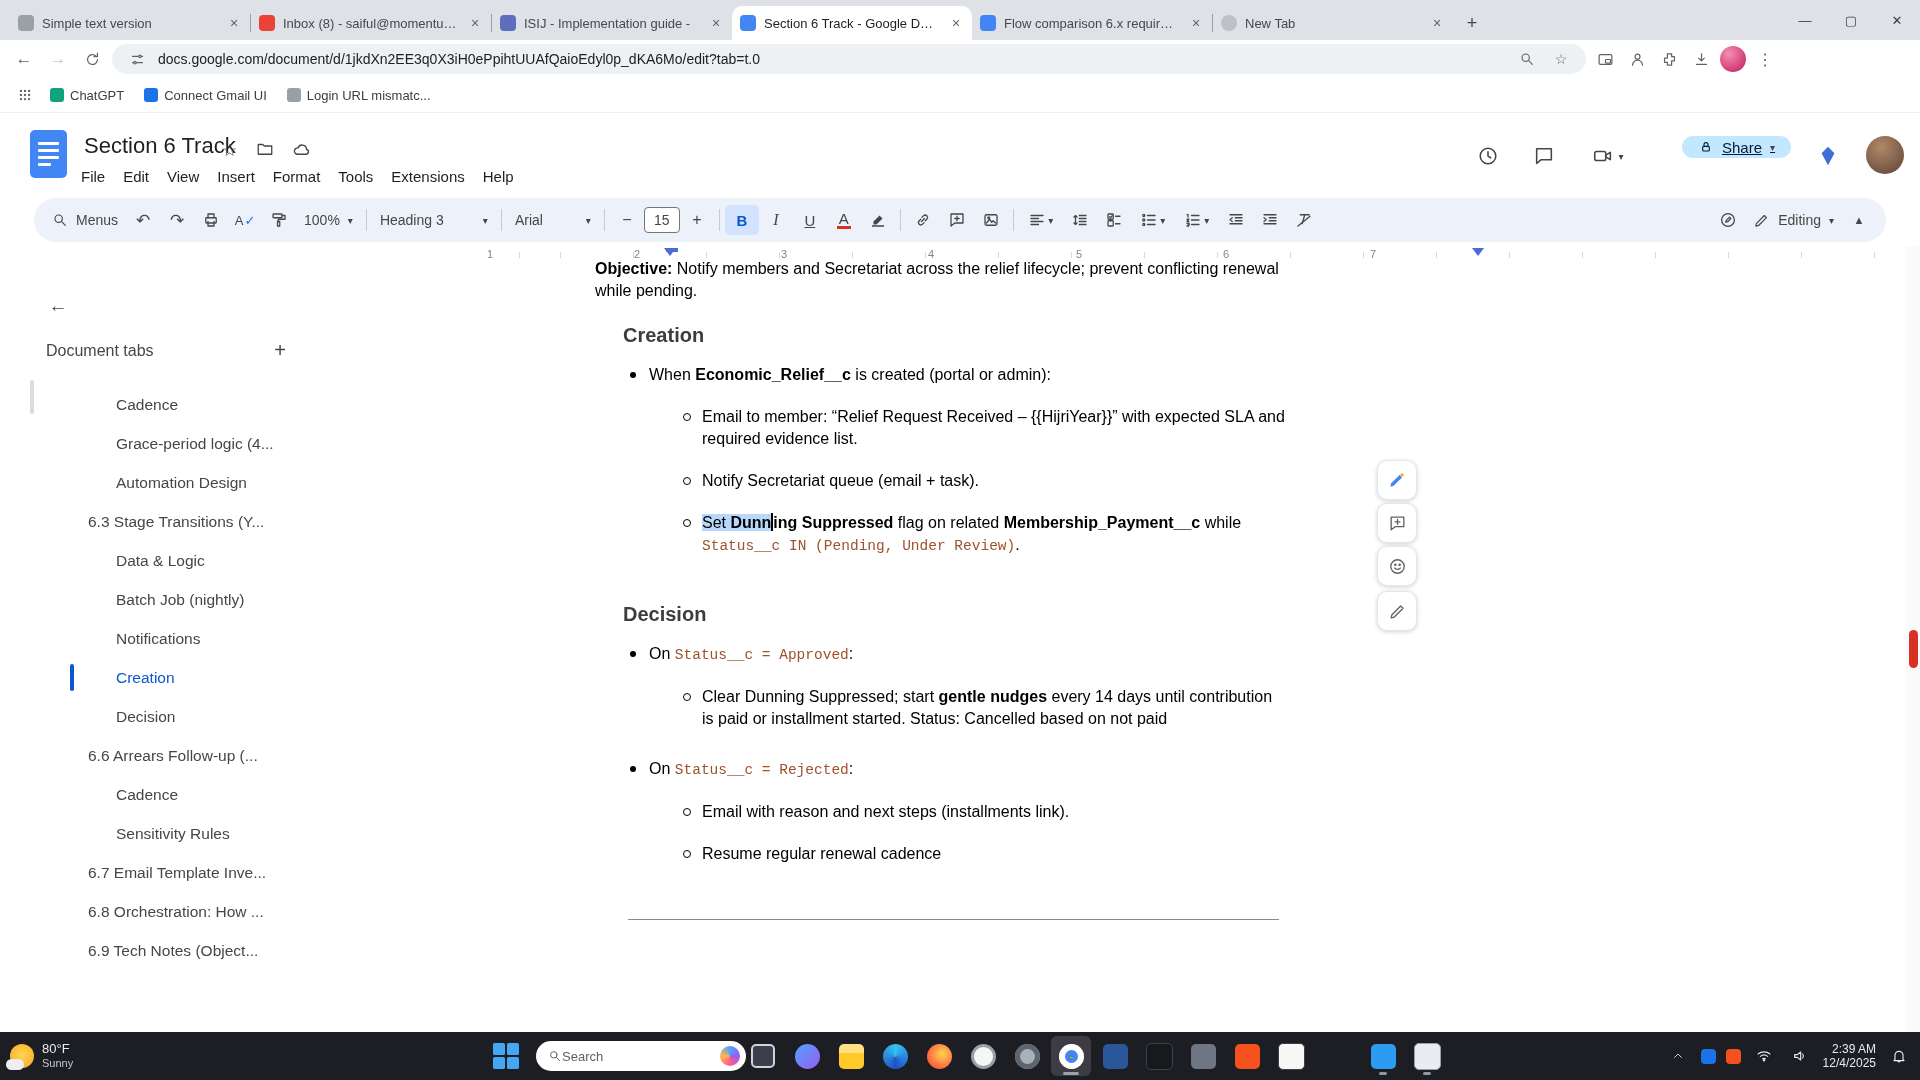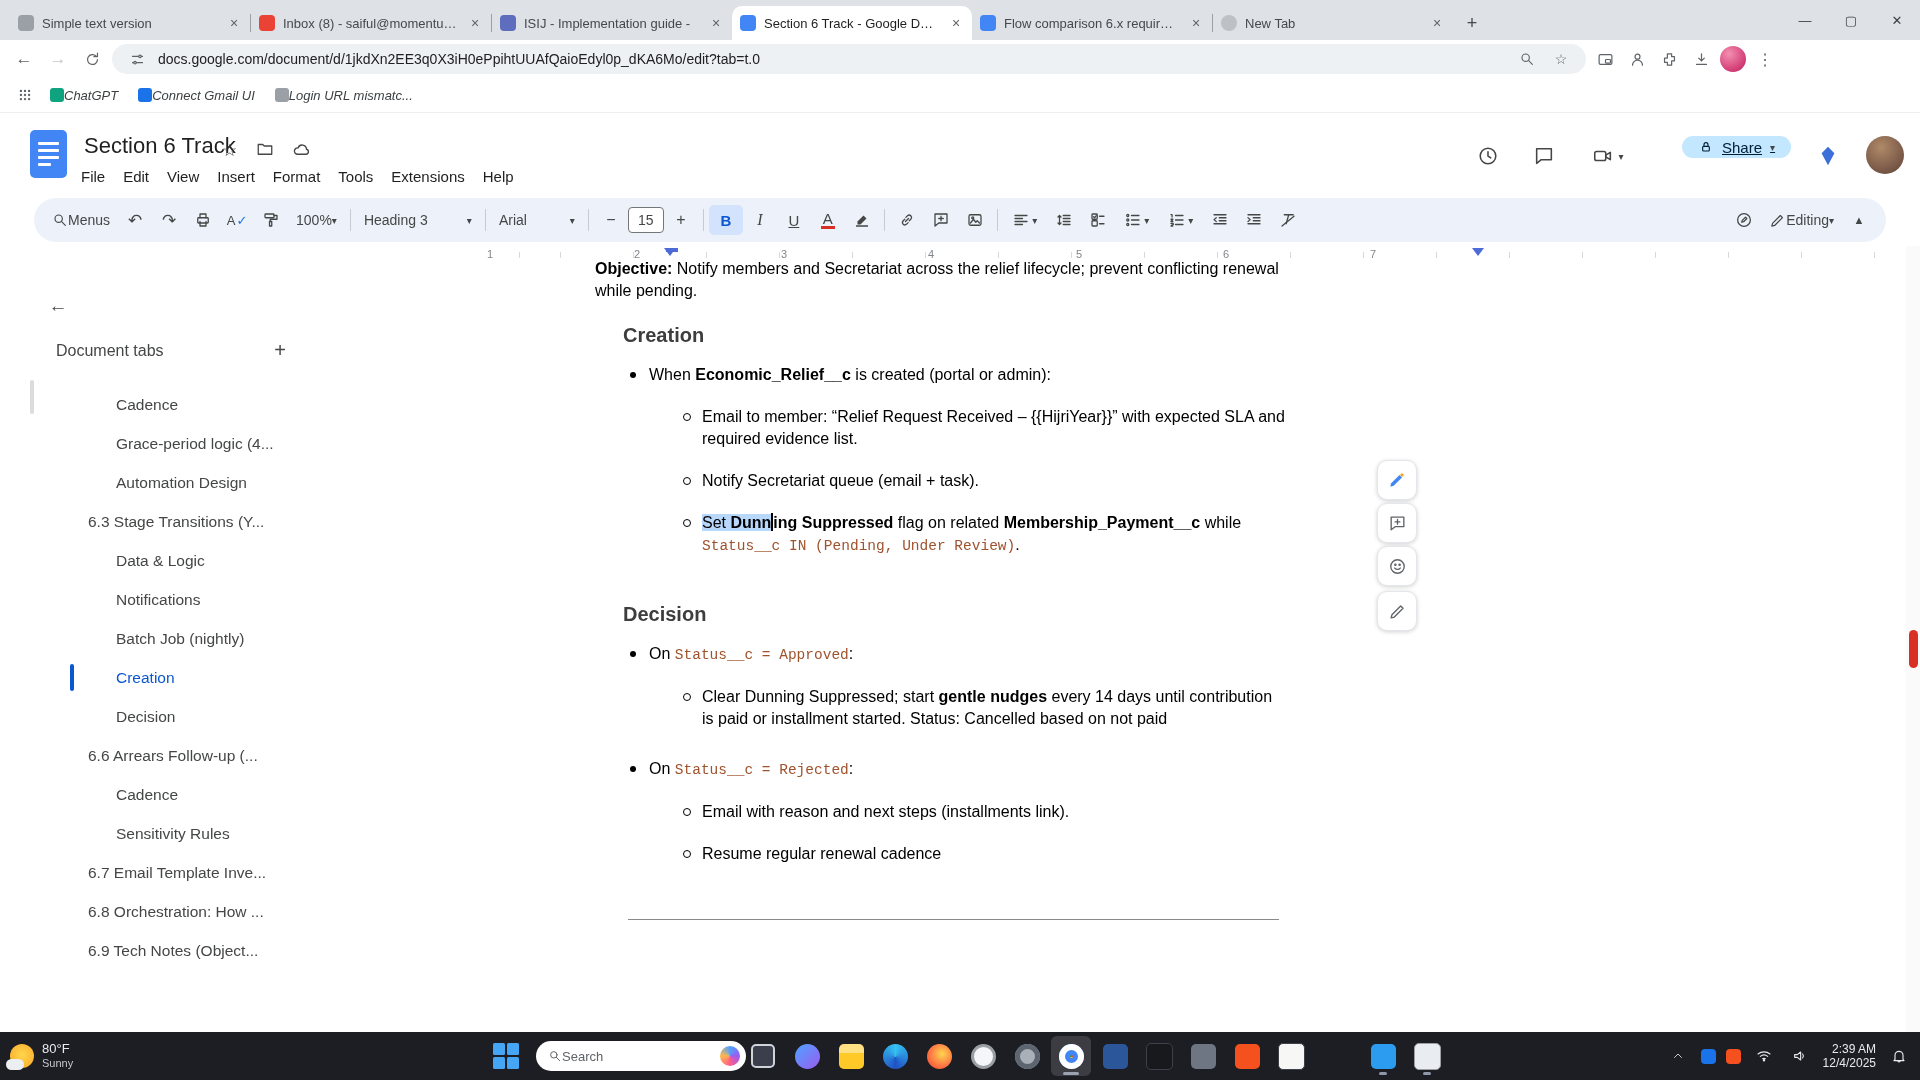--- a/index.html
+++ b/index.html
@@ -27,59 +27,59 @@
   .addressbar{position:absolute;top:40px;left:0;right:0;height:38px;background:#fff;display:flex;align-items:center;padding:0 10px;gap:6px;}
   .navbtn{width:28px;height:28px;border-radius:50%;display:flex;align-items:center;justify-content:center;font-size:17px;color:#5f6368;flex:none;}
   .navbtn.disabled{color:#c4c7cb;}
   .omnibox{height:30px;flex:1;max-width:1450px;background:#eef1f4;border-radius:15px;display:flex;align-items:center;padding:0 12px;gap:8px;font-size:14px;color:#202124;}
   .omnibox .url{flex:1;white-space:nowrap;overflow:hidden;}
   .abar-ico{width:26px;height:26px;display:flex;align-items:center;justify-content:center;color:#5f6368;flex:none;}
   .avatar-s{width:26px;height:26px;border-radius:50%;background:radial-gradient(circle at 35% 30%,#f48fb1,#c2185b);flex:none;}
 
   
   .bookmarks{position:absolute;top:78px;left:0;right:0;height:34px;background:#fff;display:flex;align-items:center;padding:0 12px;gap:4px;border-bottom:1px solid #eceff1;font-size:13px;color:#3c4043;}
-  .bm{display:flex;align-items:center;padding:4px 8px;border-radius:6px;font-style:italic;}
+  .bm{display:flex;align-items:center;gap:6px;padding:4px 8px;border-radius:6px;}
   .bm .bmi{width:14px;height:14px;border-radius:3px;}
 
   
   .docs-logo{position:absolute;left:30px;top:130px;width:37px;height:48px;background:#4285f4;border-radius:5px;}
   .docs-logo i{position:absolute;left:8px;right:8px;height:3px;background:#fff;border-radius:1px;}
   .doctitle{position:absolute;left:84px;top:133px;font-size:22px;color:#1f1f1f;}
   .title-ico{position:absolute;top:140px;color:#444746;}
   .menubar{position:absolute;left:72px;top:164px;display:flex;font-size:15px;color:#1f1f1f;}
   .menubar span{padding:4px 9px;border-radius:5px;}
   .hdr-ico{position:absolute;top:136px;width:40px;height:40px;display:flex;align-items:center;justify-content:center;color:#444746;border-radius:50%;}
   .share-pill{position:absolute;left:1682px;top:136px;height:22px;border-radius:20px;background:#c2e7ff;color:#001d35;display:flex;align-items:center;gap:8px;padding:0 16px;font-size:15px;font-weight:500;text-decoration:underline;}
   .avatar-doc{position:absolute;left:1866px;top:136px;width:38px;height:38px;border-radius:50%;background:radial-gradient(circle at 40% 30%,#b08968,#5d4037);}
 
   
   .toolbar{position:absolute;left:34px;right:34px;top:198px;height:44px;background:#edf2fa;border-radius:22px;display:flex;align-items:center;padding:0 10px;color:#444746;font-size:14px;}
   .tbtn{height:30px;min-width:28px;padding:0 3px;border-radius:5px;display:flex;align-items:center;justify-content:center;flex:none;}
   .tbtn.active{background:#d3e3fd;color:#0b57d0;}
   .tsep{width:1px;height:22px;background:#c7cad1;margin:0 5px;flex:none;}
-  .chip{display:flex;align-items:center;padding:0 8px;height:30px;border-radius:5px;flex:none;}
+  .chip{display:flex;align-items:center;gap:8px;padding:0 8px;height:30px;border-radius:5px;flex:none;}
   .caret-d{font-size:10px;color:#444746;}
   .sizebox{width:34px;height:24px;border:1px solid #747775;border-radius:4px;display:flex;align-items:center;justify-content:center;font-size:14px;background:#fff;flex:none;}
   .bld{font-weight:bold;font-size:15px;}
   .itl{font-style:italic;font-family:"Liberation Serif",serif;font-size:16px;}
   .und{text-decoration:underline;font-size:15px;}
   .tcolor{font-size:15px;line-height:13px;text-align:center;}
   .tcolor .bar{display:block;width:14px;height:3px;background:#d93025;margin-top:1px;}
 
   
   .ruler{position:absolute;left:478px;right:14px;top:246px;height:18px;background:#fff;font-size:11px;color:#80868b;
          background-image:repeating-linear-gradient(to right,#d5d8dc 0 1px,transparent 1px 73px);background-position:82px 6px;background-size:auto 6px;background-repeat:repeat-x;}
   .ruler span{position:absolute;top:2px;}
   .ind-bar{position:absolute;width:12px;height:4px;background:#4d6bd6;top:1px;}
   .tri{position:absolute;width:0;height:0;border-left:6px solid transparent;border-right:6px solid transparent;border-top:8px solid #4d6bd6;top:7px;}
 
   
   .sidebar{position:absolute;left:0;top:264px;width:478px;bottom:48px;background:#fff;}
   .back-btn{position:absolute;left:40px;top:24px;width:36px;height:36px;border-radius:50%;display:flex;align-items:center;justify-content:center;color:#444746;}
-  .sb-head{position:absolute;left:56px;top:74px;right:24px;height:26px;display:flex;align-items:center;font-size:16px;color:#444746;}
+  .sb-head{position:absolute;left:46px;top:74px;right:24px;height:26px;display:flex;align-items:center;font-size:16px;color:#444746;}
   .sb-plus{position:absolute;left:266px;top:72px;width:28px;height:28px;display:flex;align-items:center;justify-content:center;font-size:20px;color:#444746;}
   .sb-scroll{position:absolute;left:30px;top:116px;width:4px;height:34px;background:#dadce0;border-radius:2px;}
   .tab-list{position:absolute;left:0;right:0;top:121px;}
   .titem{height:39px;display:flex;align-items:center;font-size:15.5px;color:#444746;position:relative;white-space:nowrap;}
   .titem.l1{padding-left:88px;}
   .titem.l2{padding-left:116px;}
   .titem.sel{color:#0b57d0;font-weight:500;}
   .titem.sel .selbar{position:absolute;left:70px;top:6px;width:4px;height:27px;background:#0b57d0;border-radius:2px;}
 
   
@@ -496,24 +496,24 @@
     <div class="titem l2">
         <span>Automation Design</span>
       </div>
     <div class="titem l1">
         <span>6.3 Stage Transitions (Y...</span>
       </div>
     <div class="titem l2">
         <span>Data &amp; Logic</span>
       </div>
     <div class="titem l2">
+        <span>Batch Job (nightly)</span>
+      </div>
+    <div class="titem l2">
         <span>Notifications</span>
-      </div>
-    <div class="titem l2">
-        <span>Batch Job (nightly)</span>
       </div>
     <div class="titem l2 sel">
         <span class="selbar"></span>
         <span>Creation</span>
       </div>
     <div class="titem l2">
         <span>Decision</span>
       </div>
     <div class="titem l1">
         <span>6.6 Arrears Follow-up (...</span>

